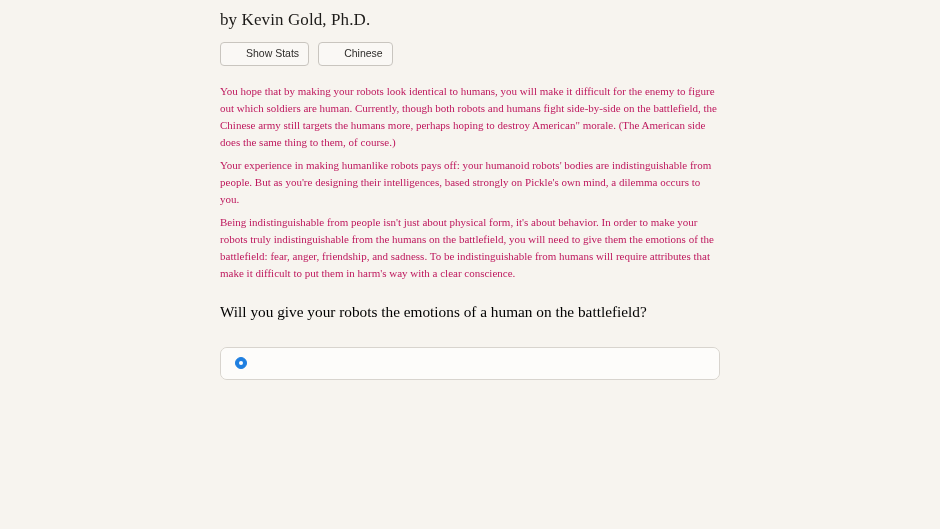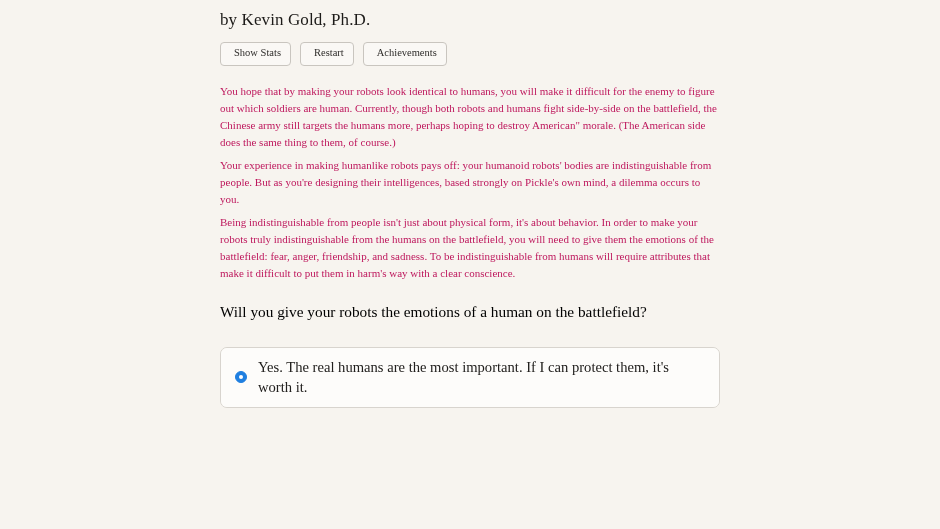--- a/index.html
+++ b/index.html
@@ -41,28 +41,28 @@
   }
 
   
   .toolbar {
     margin-top: 12px;
     display: flex;
     gap: 9px;
     align-items: center;
   }
   .tool-btn {
-    font-family: Liberation Serif, serif;
+    font-family: Liberation Sans, sans-serif;
     font-size: 10.5px;
     line-height: 1;
     color: #2e2c2a;
     background: #faf8f5;
     border: 1px solid #c9c5bf;
     border-radius: 4px;
-    padding: 5px 9px 6px 13px;
+    padding: 5px 9px 6px 25px;
     cursor: pointer;
     white-space: nowrap;
   }
 
   
   .para {
     font-size: 11px;
     line-height: 17px;
     color: #be185d;
     margin: 0;
@@ -133,34 +133,32 @@
 </head>
 <body>
 
 <div class="page">
   <div class="column">
 
     <div class="byline">by Kevin Gold, Ph.D.</div>
 
     <div class="toolbar">
       <button class="tool-btn">Show Stats</button>
-      <button class="tool-btn">Restart</button>
-      <button class="tool-btn">Achievements</button>
+      <button class="tool-btn">Chinese</button>
     </div>
 
     <div class="paras">
       <p class="para">You hope that by making your robots look identical to humans, you will make it difficult for the enemy to figure out which soldiers are human. Currently, though both robots and humans fight side-by-side on the battlefield, the Chinese army still targets the humans more, perhaps hoping to destroy American" morale. (The American side does the same thing to them, of course.)</p>
       <p class="para">Your experience in making humanlike robots pays off: your humanoid robots' bodies are indistinguishable from people. But as you're designing their intelligences, based strongly on Pickle's own mind, a dilemma occurs to you.</p>
       <p class="para">Being indistinguishable from people isn't just about physical form, it's about behavior. In order to make your robots truly indistinguishable from the humans on the battlefield, you will need to give them the emotions of the battlefield: fear, anger, friendship, and sadness. To be indistinguishable from humans will require attributes that make it difficult to put them in harm's way with a clear conscience.</p>
     </div>
 
     <div class="question">Will you give your robots the emotions of a human on the battlefield?</div>
 
     <div class="choices">
       <div class="choice">
         <span class="radio selected"></span>
-        <span class="choice-label">Yes. The real humans are the most important. If I can protect them, it's worth it.</span>
       </div>
 
     </div>
 
   </div>
 </div>
 
 </body></html>

